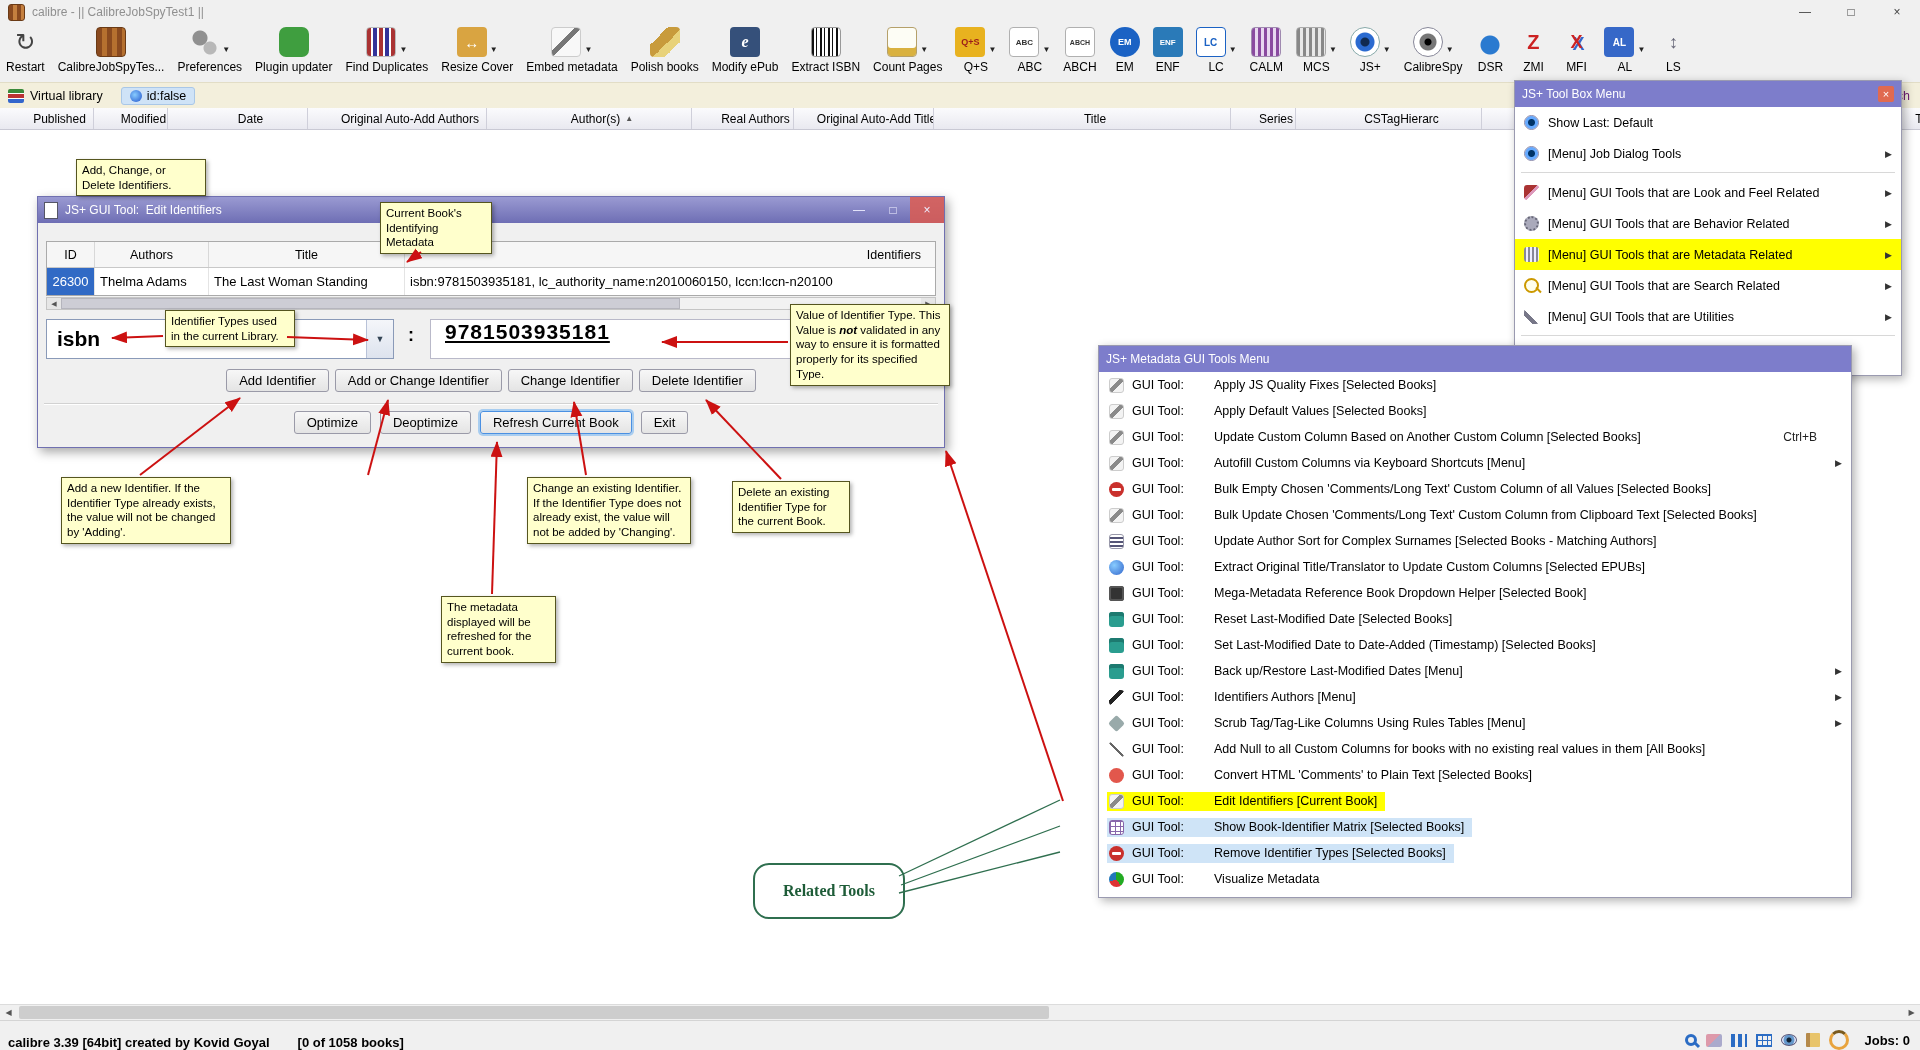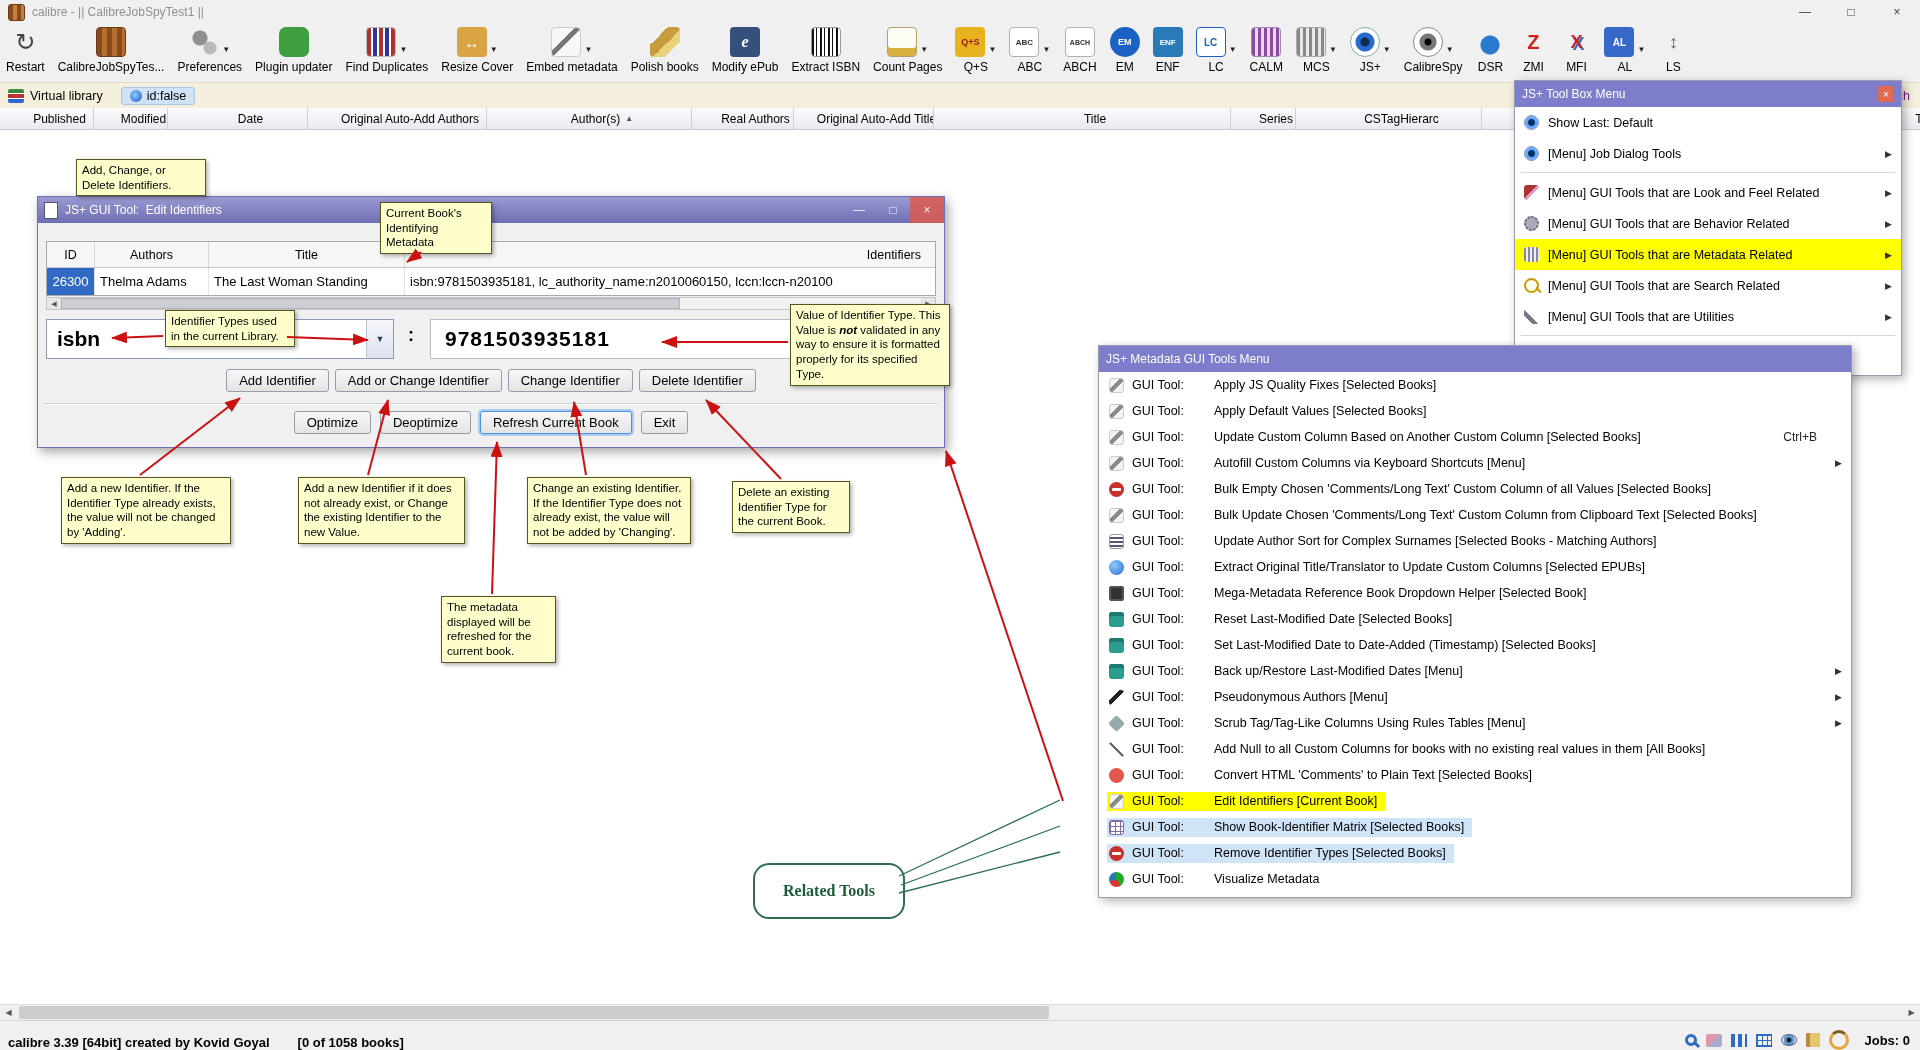--- a/index.html
+++ b/index.html
@@ -99,21 +99,21 @@
   .sarr{width:14px;font-size:7px;display:flex;align-items:center;justify-content:center;color:#555;background:#e6e6e6;}
   .strack{flex:1;position:relative;}
   .sthumb{position:absolute;left:0;top:0;bottom:0;width:72%;background:#cdcdd5;border:1px solid #b5b5bd;box-sizing:border-box;}
   .combo{position:absolute;left:8px;top:122px;width:348px;height:40px;background:#fff;border:1px solid #8a9ab8;
          display:flex;align-items:center;box-sizing:border-box;}
   .cval{flex:1;font-size:21px;font-weight:700;padding-left:10px;}
   .cbtn{width:26px;align-self:stretch;border-left:1px solid #b8c2d8;background:linear-gradient(#f4f6fa,#dde3ee);
         display:flex;align-items:center;justify-content:center;font-size:9px;color:#345;}
   .dcolon{position:absolute;left:370px;top:128px;font-size:18px;font-weight:700;}
   .vfield{position:absolute;left:392px;top:122px;width:502px;height:40px;background:#fff;border:1px solid #b9b9c9;
-          box-sizing:border-box;display:flex;align-items:center;}
+          box-sizing:border-box;display:flex;text-decoration:underline;}
   .vfield span{font-size:21px;font-weight:700;padding-left:14px;letter-spacing:1px;}
   .brow{position:absolute;left:0;width:100%;display:flex;justify-content:center;gap:6px;}
   .br1{top:172px;}.br2{top:214px;gap:9px;}
   .btn{background:linear-gradient(#f7f7f7,#e4e4e4);border:1px solid #9a9aa8;border-radius:3px;font-size:13px;
        padding:3px 12px;font-family:inherit;}
   .focused{border:1px solid #4a90e2;box-shadow:0 0 0 2px #a8cdf0;}
   .dsep{position:absolute;left:6px;right:6px;top:206px;border-top:1px solid #d2d2d2;border-bottom:1px solid #fff;}
 
   
   .note{position:absolute;background:#ffffcc;border:1px solid #55551f;font-size:11.5px;padding:3px 5px;
@@ -530,21 +530,20 @@
       <button class="btn focused">Refresh Current Book</button>
       <button class="btn">Exit</button>
     </div>
   </div>
 
   <div class="note n1">Add, Change, or Delete Identifiers.</div>
   <div class="note n2">Current Book's Identifying Metadata</div>
   <div class="note n3">Identifier Types used in the current Library.</div>
   <div class="note n4"><span>Value of Identifier Type. This Value is </span><span class="em">not</span><span> validated in any way to ensure it is formatted properly for its specified Type.</span></div>
   <div class="note n5">Add a new Identifier. If the Identifier Type already exists, the value will not be changed by 'Adding'.</div>
-  <div class="note n6">Add a new Identifier if it does not already exist, or Change the existing Identifier to the new Value.</div>
   <div class="note n7">Change an existing Identifier. If the Identifier Type does not already exist, the value will not be added by 'Changing'.</div>
   <div class="note n8">Delete an existing Identifier Type for the current Book.</div>
   <div class="note n9">The metadata displayed will be refreshed for the current book.</div>
 
   <svg class="overlay" width="1920" height="1050" viewBox="0 0 1920 1050">
     <defs>
       <marker id="ah" markerWidth="10" markerHeight="8" refX="7.5" refY="3" orient="auto">
           <path d="M0,0 L8,3 L0,6 Z" fill="#cc1111"></path>
         </marker>
     </defs>
@@ -706,21 +705,21 @@
           <span class="ic ic-cal"></span>
           <span class="pref">GUI Tool:</span>
           <span class="mname">Back up/Restore Last-Modified Dates [Menu]</span>
         </span>
         <span class="sub">▶</span>
       </div>
     <div class="mmi">
         <span class="hlw">
           <span class="ic ic-pen"></span>
           <span class="pref">GUI Tool:</span>
-          <span class="mname">Pseudonymous Authors [Menu]</span>
+          <span class="mname">Identifiers Authors [Menu]</span>
         </span>
         <span class="sub">▶</span>
       </div>
     <div class="mmi">
         <span class="hlw">
           <span class="ic ic-tag"></span>
           <span class="pref">GUI Tool:</span>
           <span class="mname">Scrub Tag/Tag-Like Columns Using Rules Tables [Menu]</span>
         </span>
         <span class="sub">▶</span>

